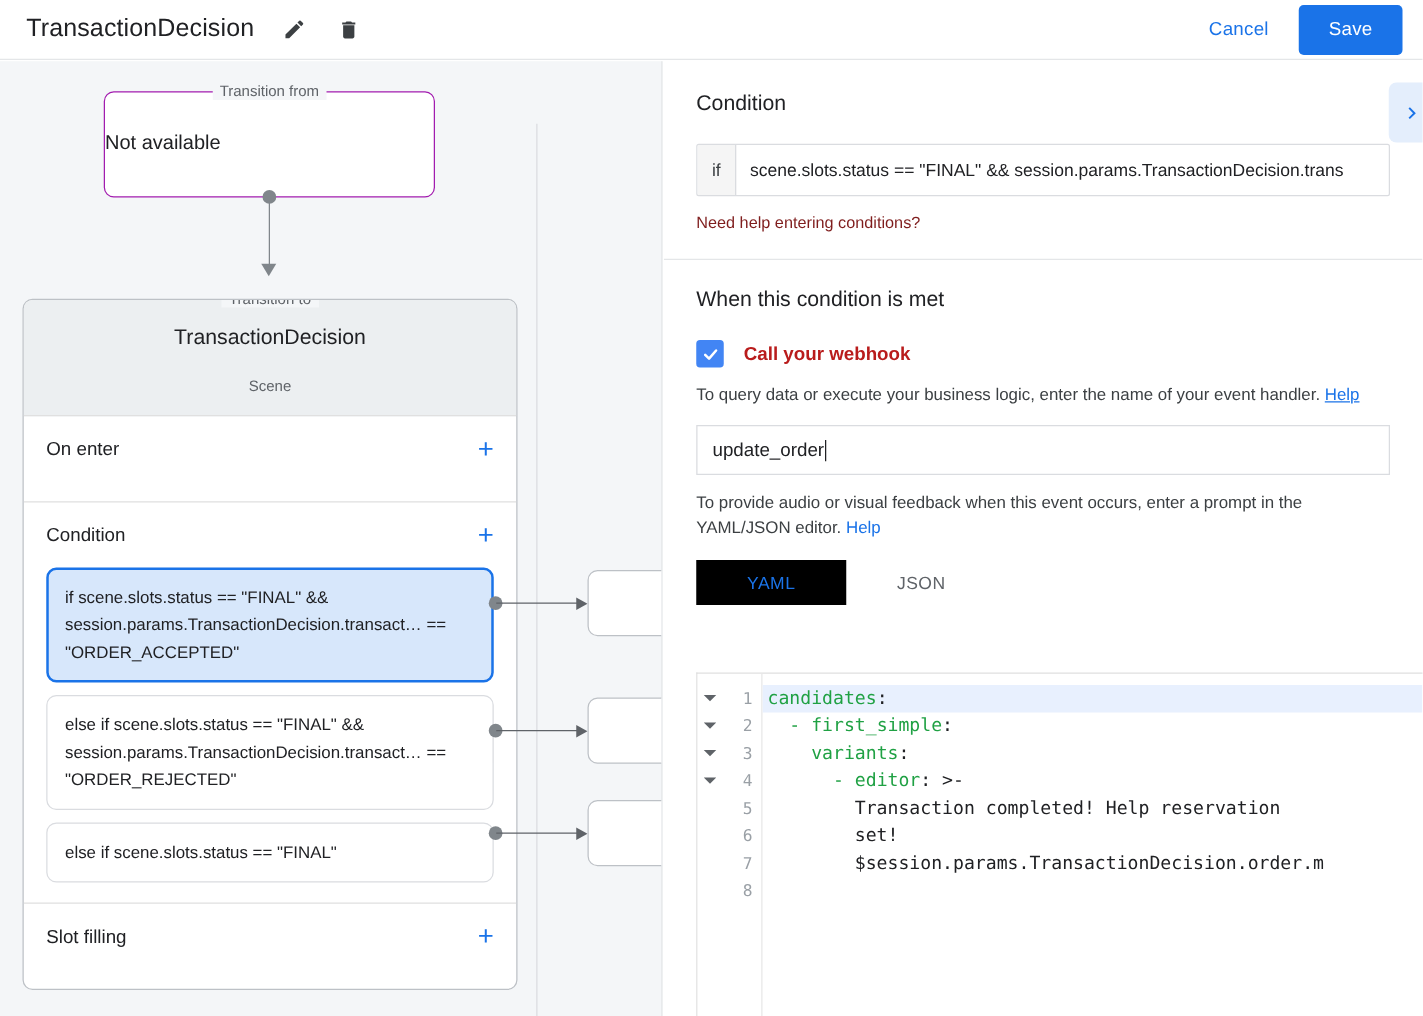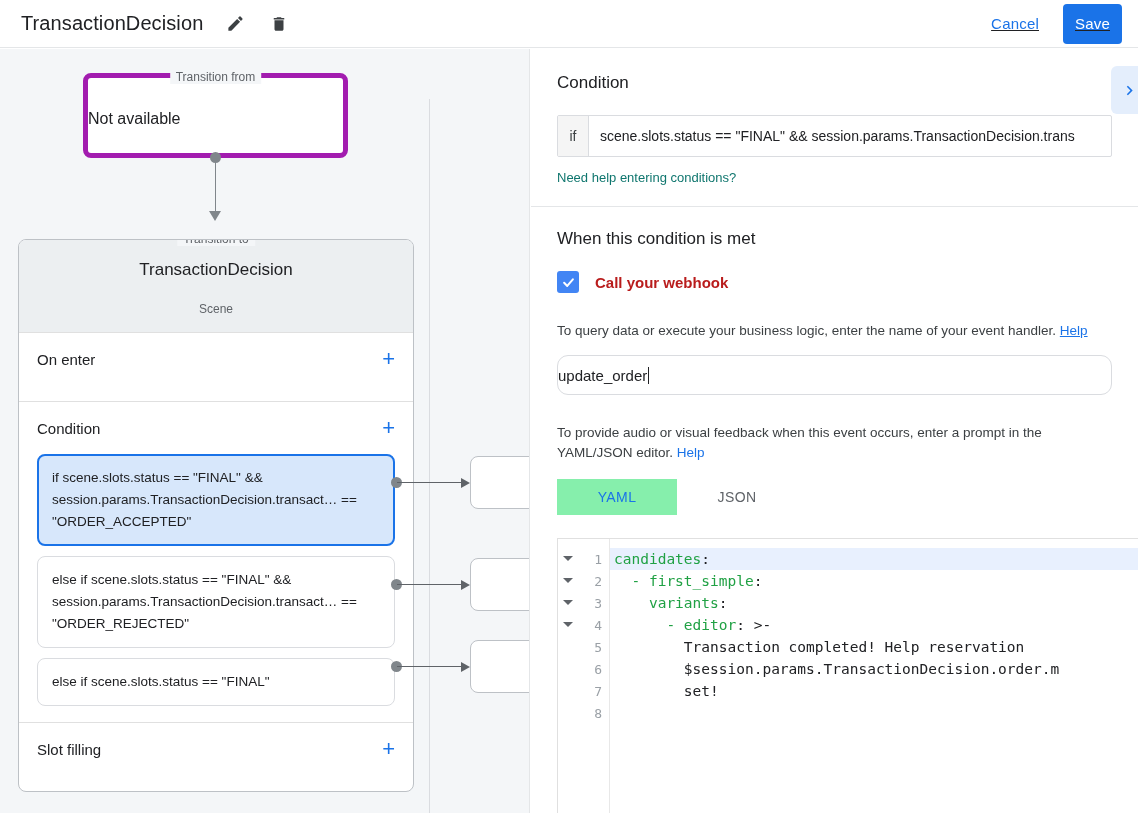--- a/index.html
+++ b/index.html
@@ -29,59 +29,58 @@
     margin-left: 20px;
     width: 24px; height: 24px;
     display: flex; align-items: center; justify-content: center;
     cursor: pointer;
   }
   .topbar-icon svg { display: block; }
   #topbar-actions {
     margin-left: auto;
     display: flex; align-items: center;
     margin-right: 16px;
-    text-decoration: underline;
   }
   #cancel-button {
     color: #1a73e8;
     font-size: 15px;
     background: none; border: none;
     padding: 8px 14px;
     cursor: pointer;
     font-family: inherit;
     letter-spacing: .2px;
   }
   #save-button {
     background: #1a73e8;
     color: #fff;
     font-size: 15px;
     border: none;
     border-radius: 4px;
-    padding: 0 12px;
+    padding: 0 24px;
     height: 40px;
     margin-left: 10px;
     cursor: pointer;
     font-family: inherit;
     letter-spacing: .2px;
   }
 
   
   #canvas {
     position: absolute;
     left: 0; top: 49px;
     width: 530px; height: 764px;
     background: #f4f6f8;
     overflow: hidden;
     border-right: 1px solid #e4e6e8;
   }
 
   
   .node-box {
     position: absolute;
-    border: 5px solid #a21caf;
+    border: 1px solid #a21caf;
     border-radius: 8px;
     background: #ffffff;
   }
   .node-legend {
     position: absolute;
     top: -8px; left: 50%;
     transform: translateX(-50%);
     background: #f4f6f8;
     padding: 0 6px;
     font-size: 12px;
@@ -281,21 +280,21 @@
     padding-left: 11px;
     font-size: 14px;
     color: #202124;
     white-space: nowrap;
     overflow: hidden;
   }
   #cond-help-link {
     display: inline-block;
     margin-top: 13px;
     font-size: 13px;
-    color: #0f766e;
+    color: #7f1d1d;
     cursor: pointer;
     text-decoration: none;
   }
 
   #panel-met-section { padding: 22px 26px 0 26px; }
   #met-title { font-size: 17px; color: #202124; }
 
   .checkrow {
     display: flex; align-items: center;
     margin-top: 22px;
@@ -318,39 +317,40 @@
     margin-left: 14px;
     background: #f3e8fd;
     color: #7627bb;
     font-size: 11px;
     font-weight: bold;
     letter-spacing: .5px;
     padding: 4px 8px;
     border-radius: 2px;
   }
   .help-text {
-    margin-top: 28px;
+    margin-top: 12px;
     font-size: 13.5px;
     color: #3c4043;
     line-height: 20px;
     max-width: 560px;
   }
   .help-link {
     color: #1a73e8;
     text-decoration: underline;
     cursor: pointer;
   }
   .help-link.nounderline { text-decoration: none; }
   #webhook-input {
     margin-top: 14px;
     width: 100%;
     height: 40px;
     border: 1px solid #dadce0;
-    border-radius: 11px;
+    border-radius: 0;
     display: flex; align-items: center;
+    padding-left: 12px;
     font-size: 15px;
     color: #202124;
     cursor: text;
     position: relative;
   }
   .caret {
     display: inline-block;
     width: 1px; height: 17px;
     background: #202124;
     margin-left: 1px;
@@ -365,21 +365,21 @@
   .editor-tab {
     width: 120px;
     height: 36px;
     display: flex; align-items: center; justify-content: center;
     font-size: 14px;
     letter-spacing: .4px;
     color: #5f6368;
     cursor: pointer;
   }
   .editor-tab.active {
-    background: #86efac;
+    background: #000000;
     color: #1a73e8;
   }
 
   
   #code-editor {
     position: absolute;
     left: 557px; top: 538px;
     width: 581px; height: 275px;
     border-top: 1px solid #e0e0e0;
     border-left: 1px solid #e0e0e0;
@@ -599,17 +599,17 @@
       <div class="gutter-row">
         <span class="gutter-num">8</span>
       </div>
     </div>
   <div id="code-lines">
       <div class="code-row active"><span class="tok-key">candidates</span><span class="tok-plain">:</span></div>
       <div class="code-row">  <span class="tok-key">- first_simple</span><span class="tok-plain">:</span></div>
       <div class="code-row">    <span class="tok-key">variants</span><span class="tok-plain">:</span></div>
       <div class="code-row">      <span class="tok-key">- editor</span><span class="tok-plain">: &gt;-</span></div>
       <div class="code-row"><span class="tok-plain">        Transaction completed! Help reservation</span></div>
+      <div class="code-row"><span class="tok-plain">        set!</span></div>
       <div class="code-row"><span class="tok-plain">        $session.params.TransactionDecision.order.m</span></div>
-      <div class="code-row"><span class="tok-plain">        set!</span></div>
       <div class="code-row"><span class="tok-plain"></span></div>
     </div>
 </div>
 
 </body></html>

